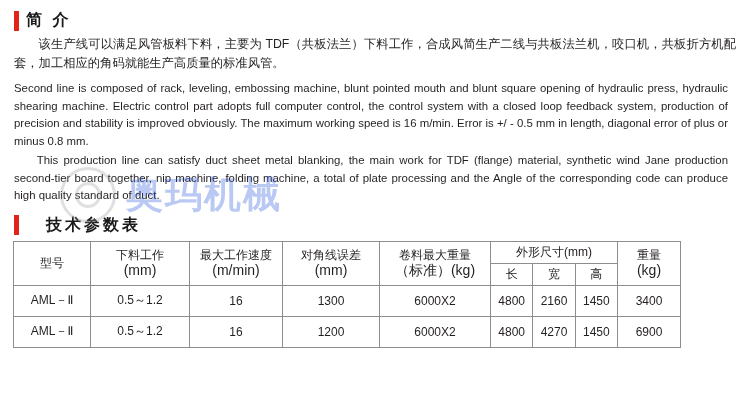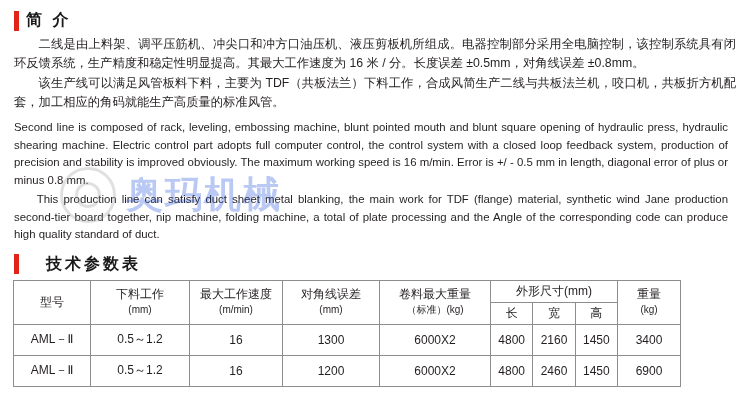--- a/index.html
+++ b/index.html
@@ -87,21 +87,21 @@
     color: #231f20;
     font-weight: normal;
     padding: 0;
   }
   table.spec th {
     height: 21px;
     line-height: 15px;
   }
   table.spec th .sub {
     display: block;
-    font-size: 10px;
+    font-size: 14px;
   }
   table.spec td {
     height: 30px;
   }
   .th-tall { height: 48px; }
   .model-col { width: 76px; }
   .c2 { width: 98px; }
   .c3 { width: 92px; }
   .c4 { width: 96px; }
   .c5 { width: 110px; }
@@ -151,21 +151,20 @@
 </head>
 <body>
 
 <div class="page">
 
   <div class="section-head">
     <div class="red-bar"></div>
     <div class="section-title">简 介</div>
   </div>
 
-  <p class="cn-para">二线是由上料架、调平压筋机、冲尖口和冲方口油压机、液压剪板机所组成。电器控制部分采用全电脑控制，该控制系统具有闭环反馈系统，生产精度和稳定性明显提高。其最大工作速度为 16 米 / 分。长度误差 ±0.5mm，对角线误差 ±0.8mm。</p>
   <p class="cn-para">该生产线可以满足风管板料下料，主要为 TDF（共板法兰）下料工作，合成风简生产二线与共板法兰机，咬口机，共板折方机配套，加工相应的角码就能生产高质量的标准风管。</p>
 
   <div class="en-block">
     <p class="en-para">Second line is composed of rack, leveling, embossing machine, blunt pointed mouth and blunt square opening of hydraulic press, hydraulic shearing machine. Electric control part adopts full computer control, the control system with a closed loop feedback system, production of precision and stability is improved obviously. The maximum working speed is 16 m/min. Error is +/ - 0.5 mm in length, diagonal error of plus or minus 0.8 mm.</p>
     <p class="en-para indent">This production line can satisfy duct sheet metal blanking, the main work for TDF (flange) material, synthetic wind Jane production second-tier board together, nip machine, folding machine, a total of plate processing and the Angle of the corresponding code can produce high quality standard of duct.</p>
   </div>
 
   <div class="section-head second">
     <div class="red-bar"></div>
     <div class="section-title">技术参数表</div>
@@ -215,21 +214,21 @@
         <td>1450</td>
         <td>3400</td>
       </tr>
       <tr>
         <td>AML－Ⅱ</td>
         <td>0.5～1.2</td>
         <td>16</td>
         <td>1200</td>
         <td>6000X2</td>
         <td>4800</td>
-        <td>2460</td>
+        <td>4270</td>
         <td>1450</td>
         <td>6900</td>
       </tr>
     </tbody>
   </table>
 
   <div class="watermark">
     <div class="wm-logo"></div>
     <div class="wm-text">奥玛机械</div>
   </div>

